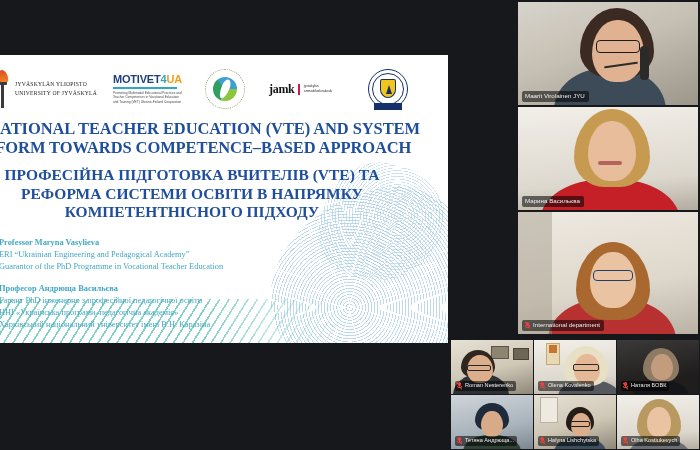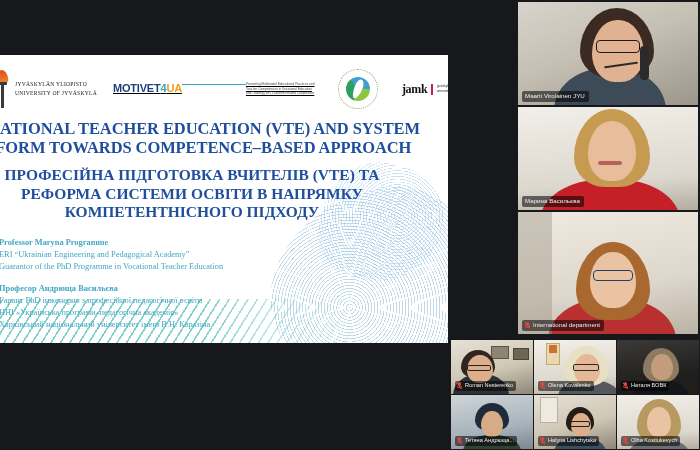--- a/index.html
+++ b/index.html
@@ -69,21 +69,21 @@
   }
   .torch-glyph .stick {
     position: absolute; left: 7px; top: 13px; width: 2.5px; height: 25px; background: #3a3a3a;
   }
   .torch-glyph .base {
     position: absolute; left: 4px; top: 12px; width: 9px; height: 3px; background: #3a3a3a; border-radius: 1px;
   }
   .jyu-txt { font-family: "Liberation Serif", serif; font-size: 5.6px; color: #1d1d1d; line-height: 1.55; letter-spacing: .25px; }
 
   
-  .motivet { flex-direction: row; align-items: flex-start; margin-left: 16px; text-decoration: underline; }
+  .motivet { flex-direction: column; align-items: flex-start; margin-left: 16px; }
   .motivet-word { font-size: 11px; font-weight: bold; letter-spacing: -.2px; }
   .motivet-word .m-a { color: #1d3f7d; }
   .motivet-word .m-b { color: #2fa8c6; }
   .motivet-word .m-c { color: #f0a01e; }
   .motivet-rule { width: 64px; height: 1.4px; background: #2fa8c6; margin: 2px 0 2px; }
   .motivet-sub { font-size: 3.2px; color: #4a4a4a; line-height: 1.5; width: 70px; }
 
   
   .emblem { margin-left: 22px; position: relative; width: 40px; height: 40px; }
   .emblem .ring {
@@ -245,21 +245,21 @@
           <div>REFORM TOWARDS COMPETENCE–BASED APPROACH</div>
         </div>
         <div class="title-ua">
           <div>ПРОФЕСІЙНА ПІДГОТОВКА ВЧИТЕЛІВ (VTE) ТА</div>
           <div>РЕФОРМА СИСТЕМИ ОСВІТИ В НАПРЯМКУ</div>
           <div>КОМПЕТЕНТНІСНОГО ПІДХОДУ</div>
         </div>
       </div>
 
       <div class="body-block body-en">
-        <div class="lead">Professor Maryna Programme</div>
+        <div class="lead">Professor Maryna Vasylieva</div>
         <div>ERI “Ukrainian Engineering and Pedagogical Academy”</div>
         <div>Guarantor of the PhD Programme in Vocational Teacher Education</div>
       </div>
 
       <div class="body-block body-ua">
         <div class="lead">Професор Андрюща Васильєва</div>
         <div>Гарант PhD інженерно з професійної педагогічної освіти</div>
         <div>ННІ «Українська програми–педагогічна академія»</div>
         <div>Харківський національний університет імені В.Н. Каразіна</div>
       </div>

